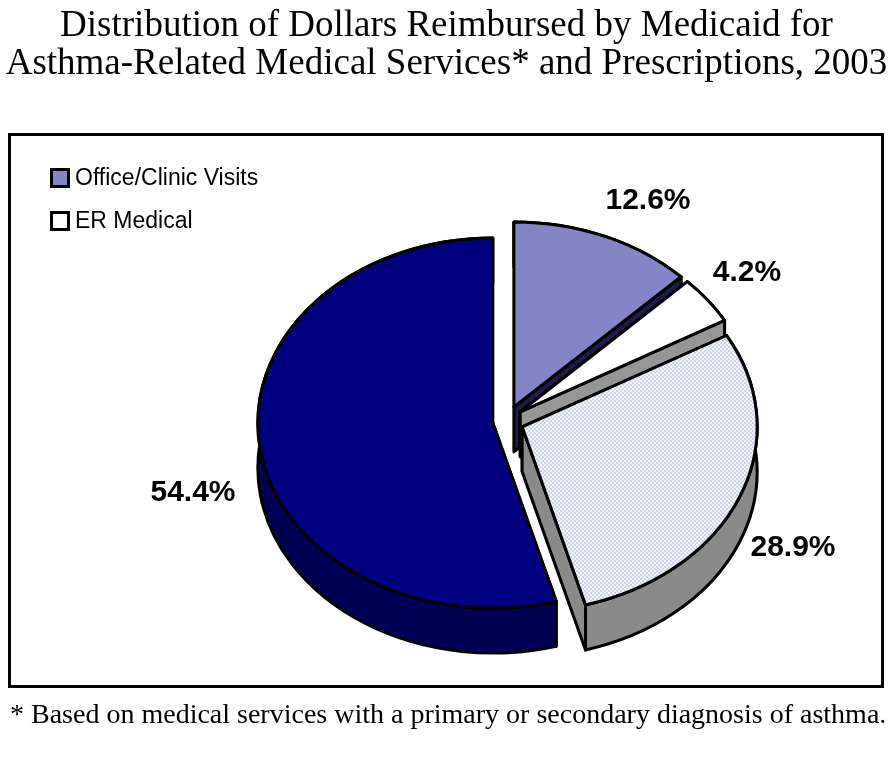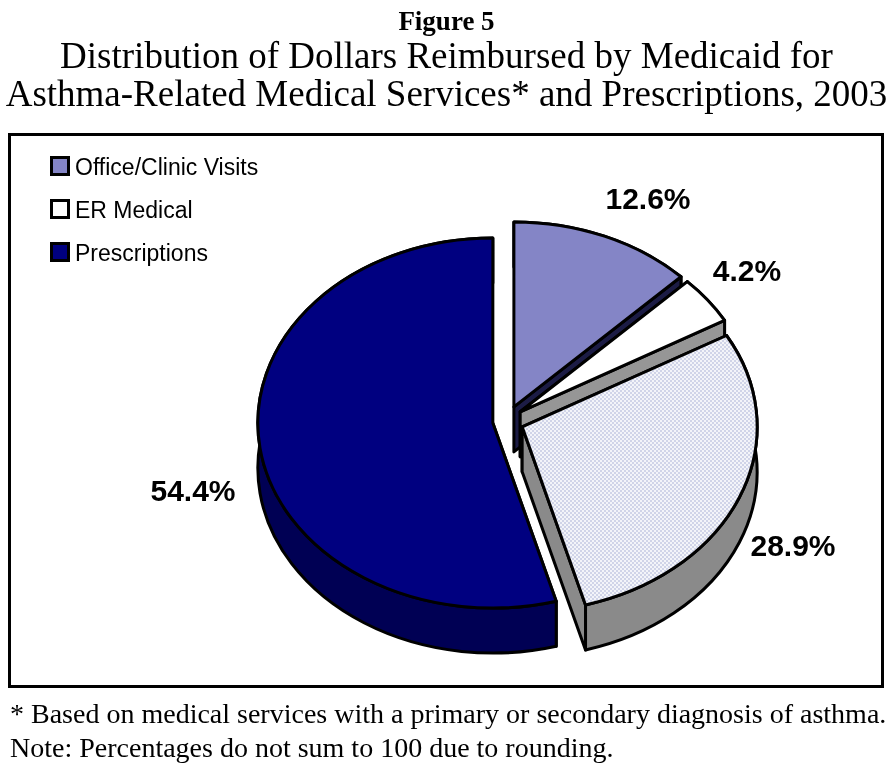--- a/index.html
+++ b/index.html
@@ -7,40 +7,39 @@
         font-family:"Liberation Sans",sans-serif;color:#000;}
   
   #title-block{position:absolute;top:5px;left:0;width:100%;text-align:center;}
   .figure-label{font-family:"Liberation Serif",serif;font-weight:bold;font-size:27px;line-height:32px;}
   .title-line{font-family:"Liberation Serif",serif;font-weight:normal;font-size:37px;line-height:38px;}
   
   #chart-box{position:absolute;left:8px;top:133px;width:870px;height:549px;
              border:3px solid #000;background:#ffffff;}
   
   #legend{position:absolute;left:50px;top:156px;}
-  .legend-item{display:flex;align-items:flex-start;height:43px;}
+  .legend-item{display:flex;align-items:center;height:43px;}
   .legend-swatch{width:14px;height:14px;border:3px solid #000;margin-right:5px;flex:0 0 auto;}
   .legend-swatch.dots{background-size:4px 4px;
       background-image:radial-gradient(circle,#ffffff 34%,rgba(255,255,255,0) 36%);}
   .legend-label{font-size:23px;line-height:23px;white-space:nowrap;}
   
   #pie-svg{position:absolute;left:0;top:0;}
   .slice-label{font-family:"Liberation Sans",sans-serif;font-weight:bold;font-size:30px;
                fill:#000;text-anchor:middle;}
   
   #footnotes{position:absolute;left:10px;top:697px;font-family:"Liberation Serif",serif;
              font-size:28px;line-height:34px;}
 </style>
 </head>
 <body>
 
 <div id="page">
 
   <div id="title-block">
-    <div class="figure-label">Figure 5</div>
     <div class="title-line">Distribution of Dollars Reimbursed by Medicaid for</div>
     <div class="title-line">Asthma-Related Medical Services* and Prescriptions, 2003</div>
   </div>
 
   <div id="chart-box"></div>
 
   <svg id="pie-svg" width="893" height="767" viewBox="0 0 893 767" xmlns="http://www.w3.org/2000/svg">
     <defs>
       <pattern id="pat-dots" width="4" height="4" patternUnits="userSpaceOnUse">
         <rect id="pat-dots-bg" width="4" height="4" fill="#D0D4E8"></rect>
@@ -78,24 +77,19 @@
 
   <div id="legend">
       <div class="legend-item">
         <span class="legend-swatch" style="background-color: rgb(132, 133, 198);"></span>
         <span class="legend-label">Office/Clinic Visits</span>
       </div>
       <div class="legend-item">
         <span class="legend-swatch" style="background-color: rgb(255, 255, 255);"></span>
         <span class="legend-label">ER Medical</span>
       </div>
-      <div class="legend-item">
-        <span class="legend-swatch" style="background-color: rgb(0, 0, 128);"></span>
-        <span class="legend-label">Prescriptions</span>
-      </div>
     </div>
 
   <div id="footnotes">
     <div>* Based on medical services with a primary or secondary diagnosis of asthma.</div>
-    <div>Note: Percentages do not sum to 100 due to rounding.</div>
   </div>
 
 </div>
 
 </body></html>

